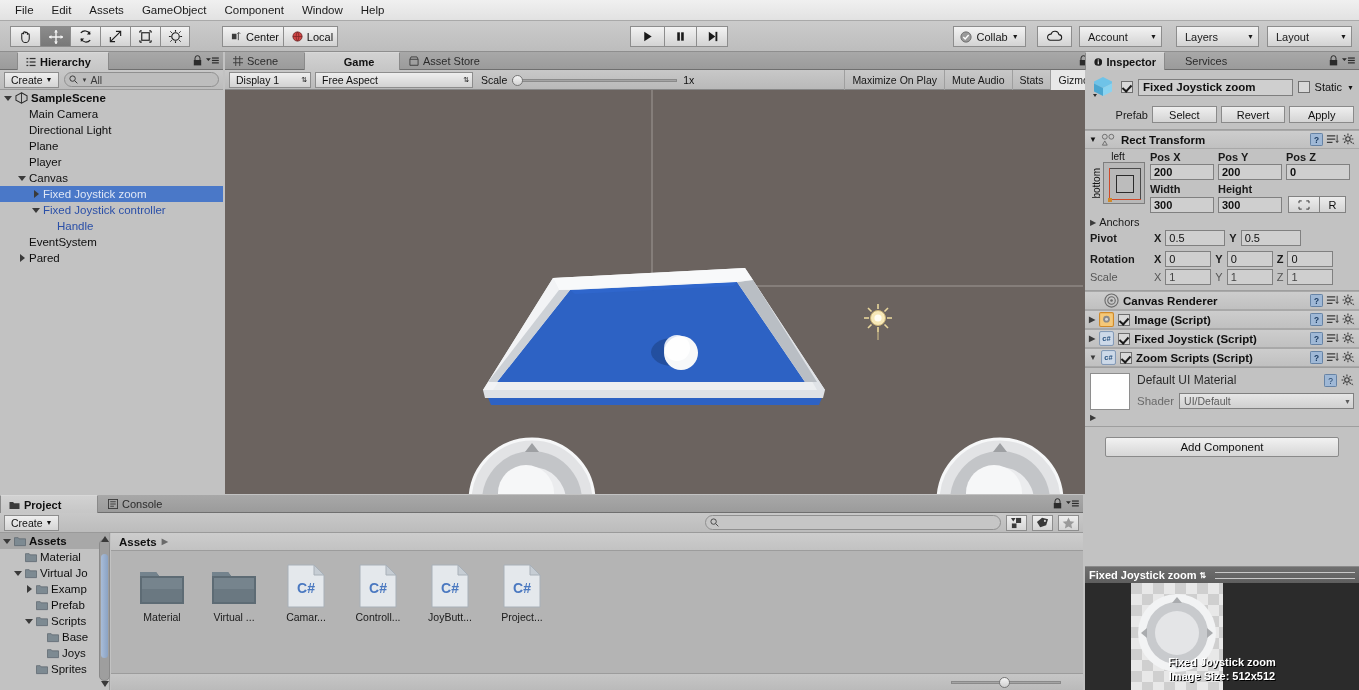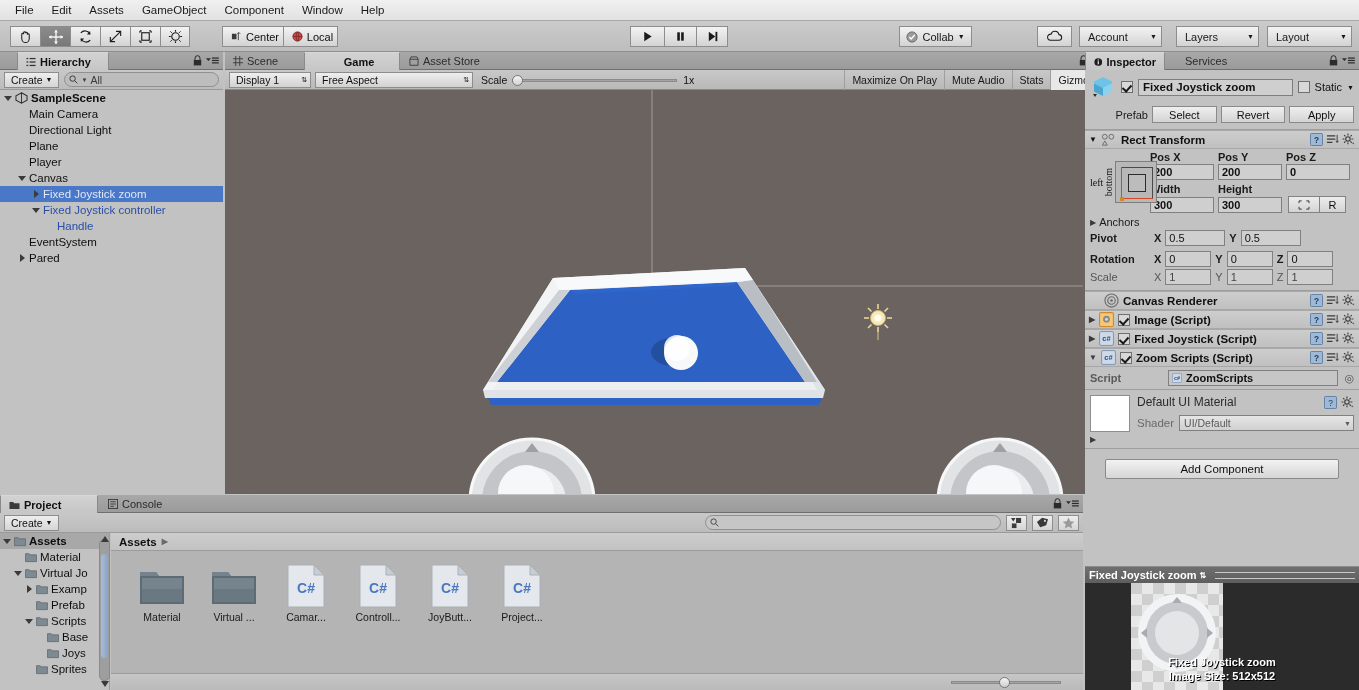--- a/index.html
+++ b/index.html
@@ -297,21 +297,21 @@
           </svg>
       </div>
       <div style="width:32px;">
         <svg width="13" height="13" viewBox="0 0 14 14">
             <path d="M3 2l7 5-7 5z" fill="#1a1a1a"></path>
             <rect x="10.2" y="2" width="2" height="10" fill="#1a1a1a"></rect>
           </svg>
       </div>
     </div>
 
-    <div class="tbtn" style="left:899px; width:73px; gap:4px;">
+    <div class="tbtn" style="left:953px; width:73px; gap:4px;">
       <svg width="12" height="12" viewBox="0 0 13 13">
           <circle cx="6.5" cy="6.5" r="5.6" fill="#9a9a9a" stroke="#5e5e5e" stroke-width="0.8"></circle>
           <path d="M3.6 6.6l2 2 3.8-4.2" fill="none" stroke="#ffffff" stroke-width="1.5"></path>
         </svg>
       <span>Collab</span>
       <span style="font-size:7px;">▼</span>
     </div>
 
     <div class="tbtn" style="left:1037px; width:35px;">
       <svg width="17" height="13" viewBox="0 0 18 13">
@@ -653,21 +653,21 @@
             </svg>
           <svg width="13" height="13" viewBox="0 0 14 14">
               <circle cx="6.4" cy="6.4" r="2.4" fill="none" stroke="#3a3a3a" stroke-width="1.2"></circle>
               <path d="M6.4 0.6v2M6.4 10.2v2M0.6 6.4h2M10.2 6.4h2M2.3 2.3l1.4 1.4M9.1 9.1l1.4 1.4M10.5 2.3L9.1 3.7M3.7 9.1l-1.4 1.4" stroke="#3a3a3a" stroke-width="1.2"></path>
               <path d="M11 11l2.4 1.4L12 10z" fill="#3a3a3a"></path>
             </svg>
         </div>
       </div>
 
       <div style="display:flex; padding:2px 5px 0 5px; gap:4px;">
-        <div style="width:56px; display:flex; align-items:center;font-family:Liberation Serif, serif;">
+        <div style="width:56px; display:flex; flex-direction:column; align-items:center;">
           <span style="font-size:10px;">left</span>
           <div style="display:flex; align-items:center;">
             <span style="font-size:10px; writing-mode:vertical-rl; transform:rotate(180deg); margin-right:1px;">bottom</span>
             <div style="width:42px; height:42px; background:#b8b8b8; border:1px solid #7e7e7e; position:relative;">
               <div style="position:absolute; left:5px; top:5px; width:32px; height:32px; border:1px solid #4a4a4a;"></div>
               <div style="position:absolute; left:12px; top:12px; width:18px; height:18px; border:1px solid #2b2b2b; background:#bcbcbc;"></div>
               <div style="position:absolute; left:5px; top:5px; width:1px; height:32px; background:#d04a2a;"></div>
               <div style="position:absolute; left:5px; top:36px; width:32px; height:1px; background:#d04a2a;"></div>
               <div style="position:absolute; left:3.5px; top:34.5px; width:4px; height:4px; background:#d08a2a;"></div>
             </div>
@@ -837,31 +837,20 @@
 <svg width="13" height="13" viewBox="0 0 14 14">
                 <path d="M1 3h9M1 6.5h9M1 10h6" stroke="#3a3a3a" stroke-width="1.3"></path>
                 <path d="M12 2v8M10.6 8.4L12 10.2l1.4-1.8" fill="none" stroke="#3a3a3a" stroke-width="1"></path>
               </svg>
 <svg width="13" height="13" viewBox="0 0 14 14">
                 <circle cx="6.4" cy="6.4" r="2.4" fill="none" stroke="#3a3a3a" stroke-width="1.2"></circle>
                 <path d="M6.4 0.6v2M6.4 10.2v2M0.6 6.4h2M10.2 6.4h2M2.3 2.3l1.4 1.4M9.1 9.1l1.4 1.4M10.5 2.3L9.1 3.7M3.7 9.1l-1.4 1.4" stroke="#3a3a3a" stroke-width="1.2"></path>
                 <path d="M11 11l2.4 1.4L12 10z" fill="#3a3a3a"></path>
               </svg>
             </span>
-          </div>
-          <div class="row" style="gap: 6px; padding: 3px 5px;">
-            <span class="lbl" style="width:72px; color:#5a5a5a; font-weight:bold;">Script</span>
-            <div class="fld" style="flex:1; gap:4px; background:#c6c6c6;">
-              <svg width="10" height="10" viewBox="0 0 11 11">
-                <rect x="0.4" y="0.4" width="10.2" height="10.2" rx="1" fill="#cdd9e8" stroke="#7b93b2" stroke-width="0.8"></rect>
-                <text x="5.5" y="8" font-size="6" text-anchor="middle" fill="#28527f" font-family="Liberation Sans" font-weight="bold">c#</text>
-              </svg>
-              <span>ZoomScripts</span>
-            </div>
-            <span style="font-size:11px; color:#4a4a4a;">◎</span>
           </div>
         </div>
 
       <div class="sep"></div>
       <div style="display:flex; align-items:flex-start; gap:7px; padding:5px 5px 3px 5px;">
         <div style="width:40px; height:37px; background:#ffffff; border:1px solid #8e8e8e;"></div>
         <div style="flex:1;">
           <div style="display:flex; align-items:center;">
             <span style="font-size:12px; color:#2b2b2b;">Default UI Material</span>
             <div class="comp-icons" style="margin-left:auto; gap:4px;">

